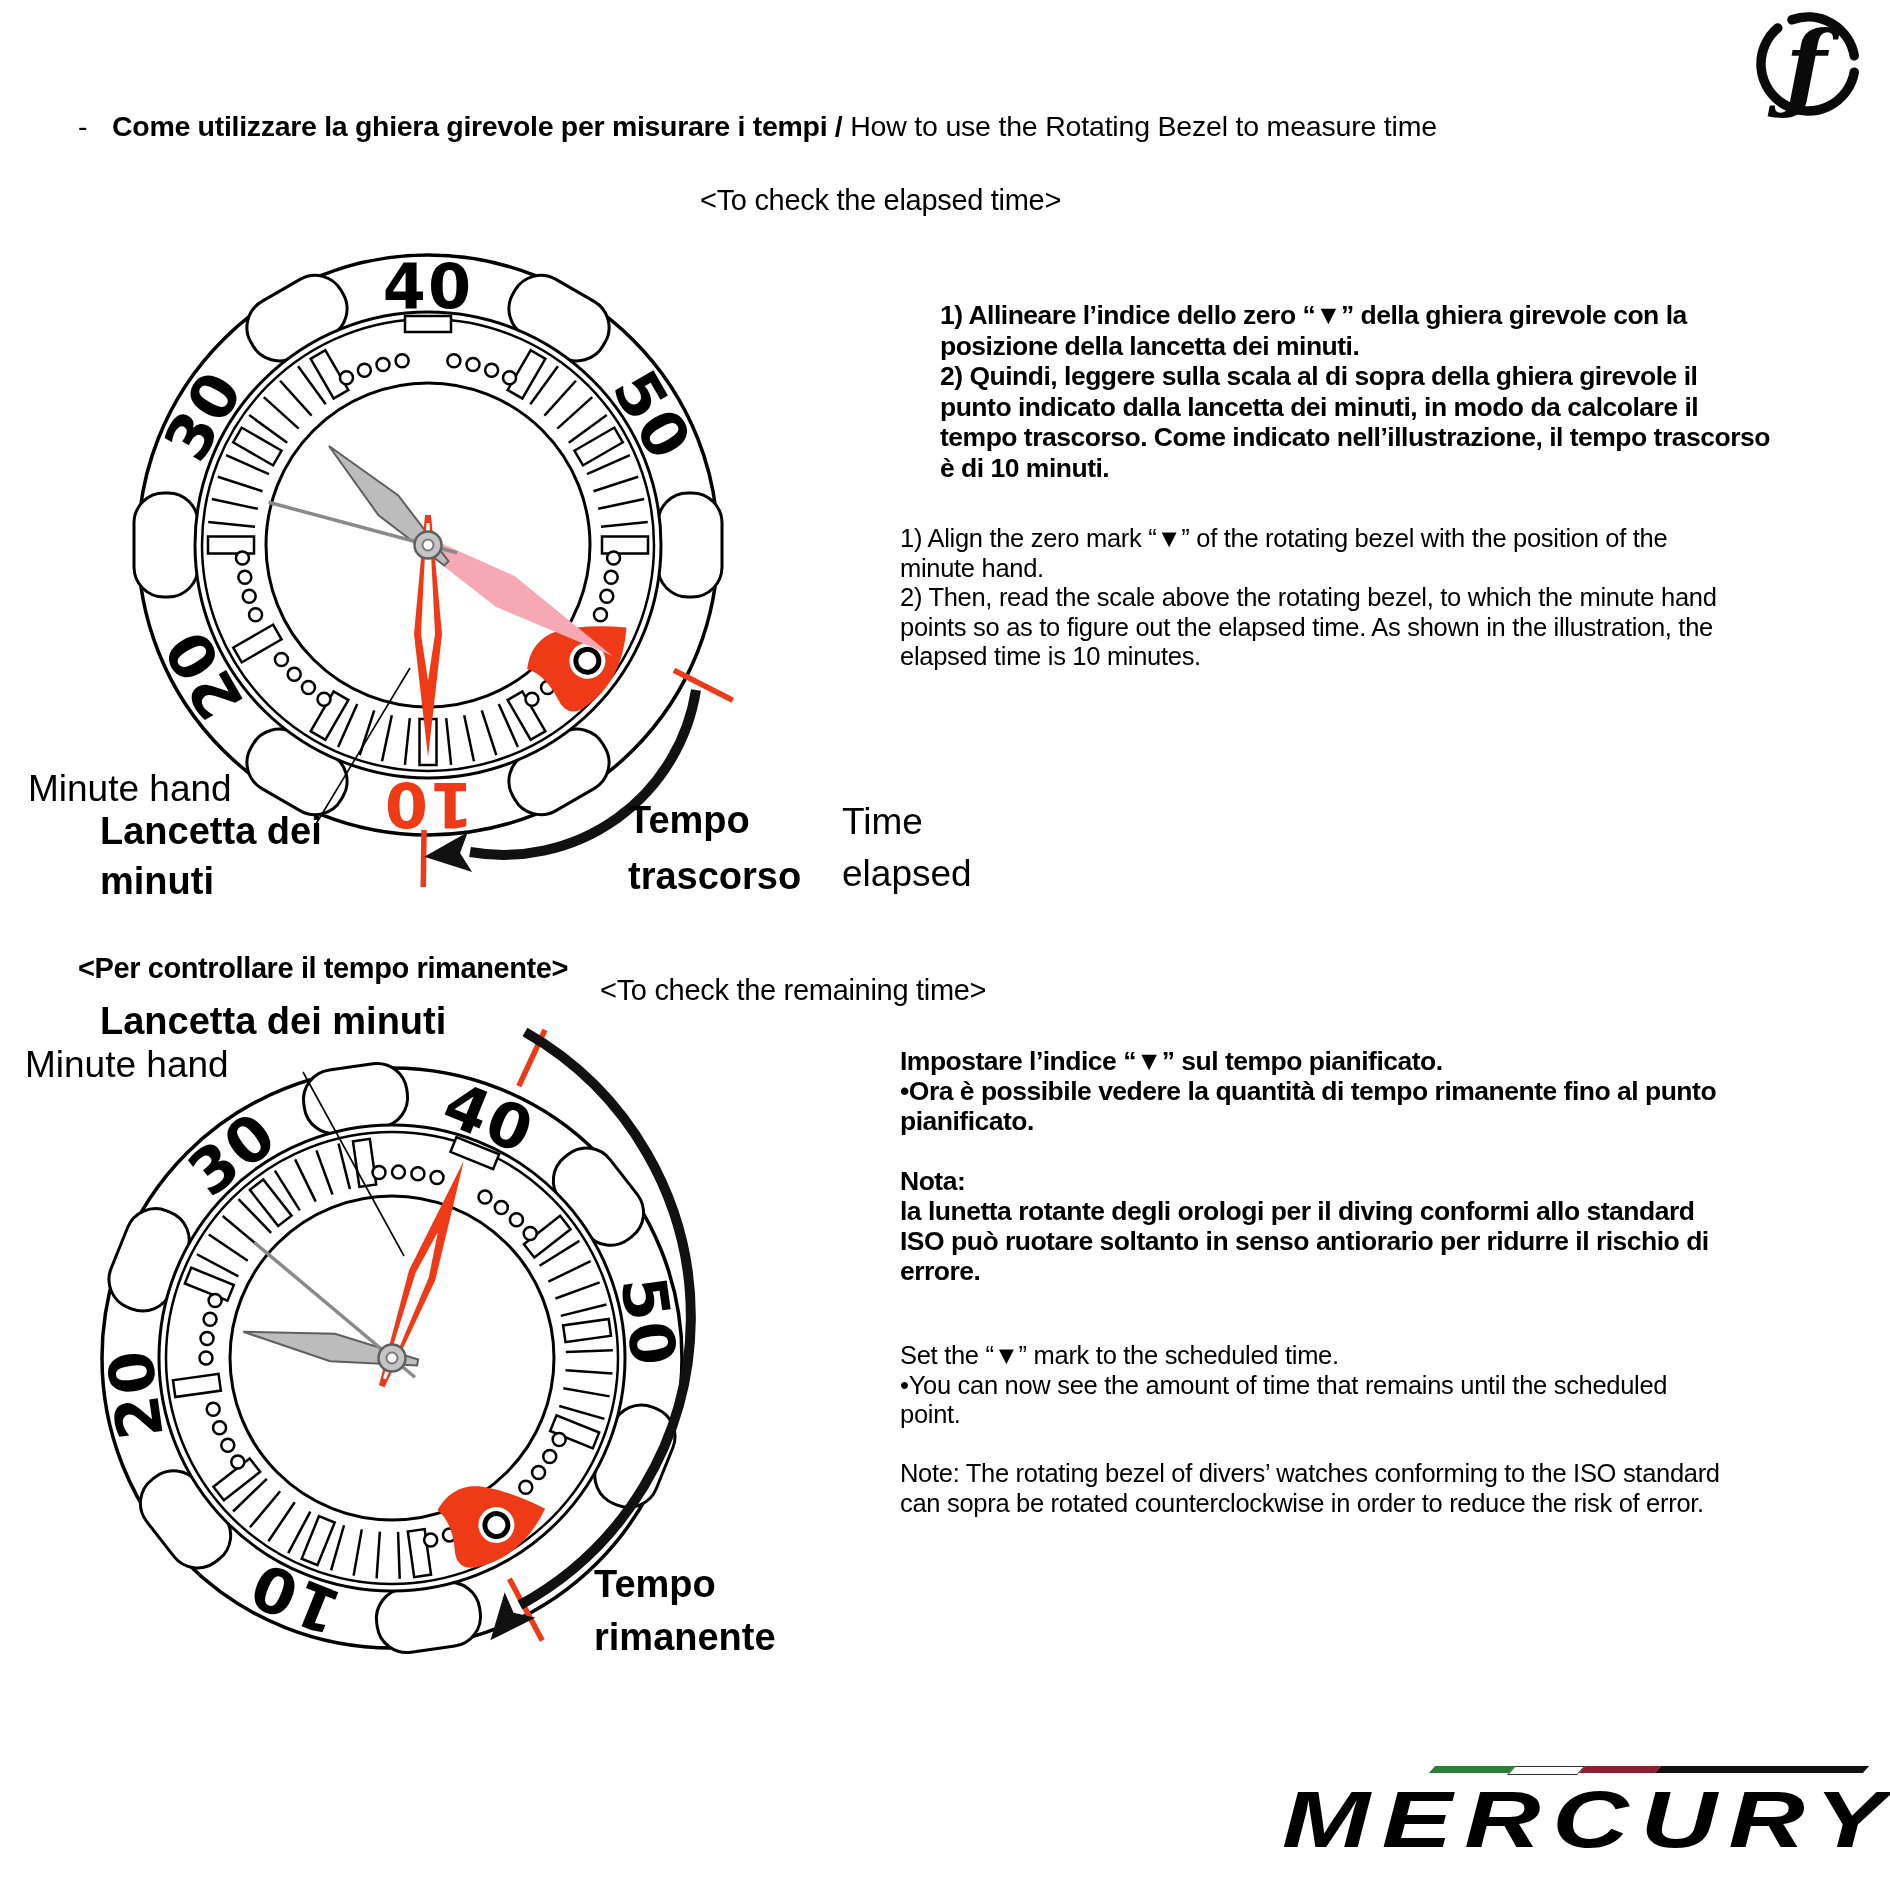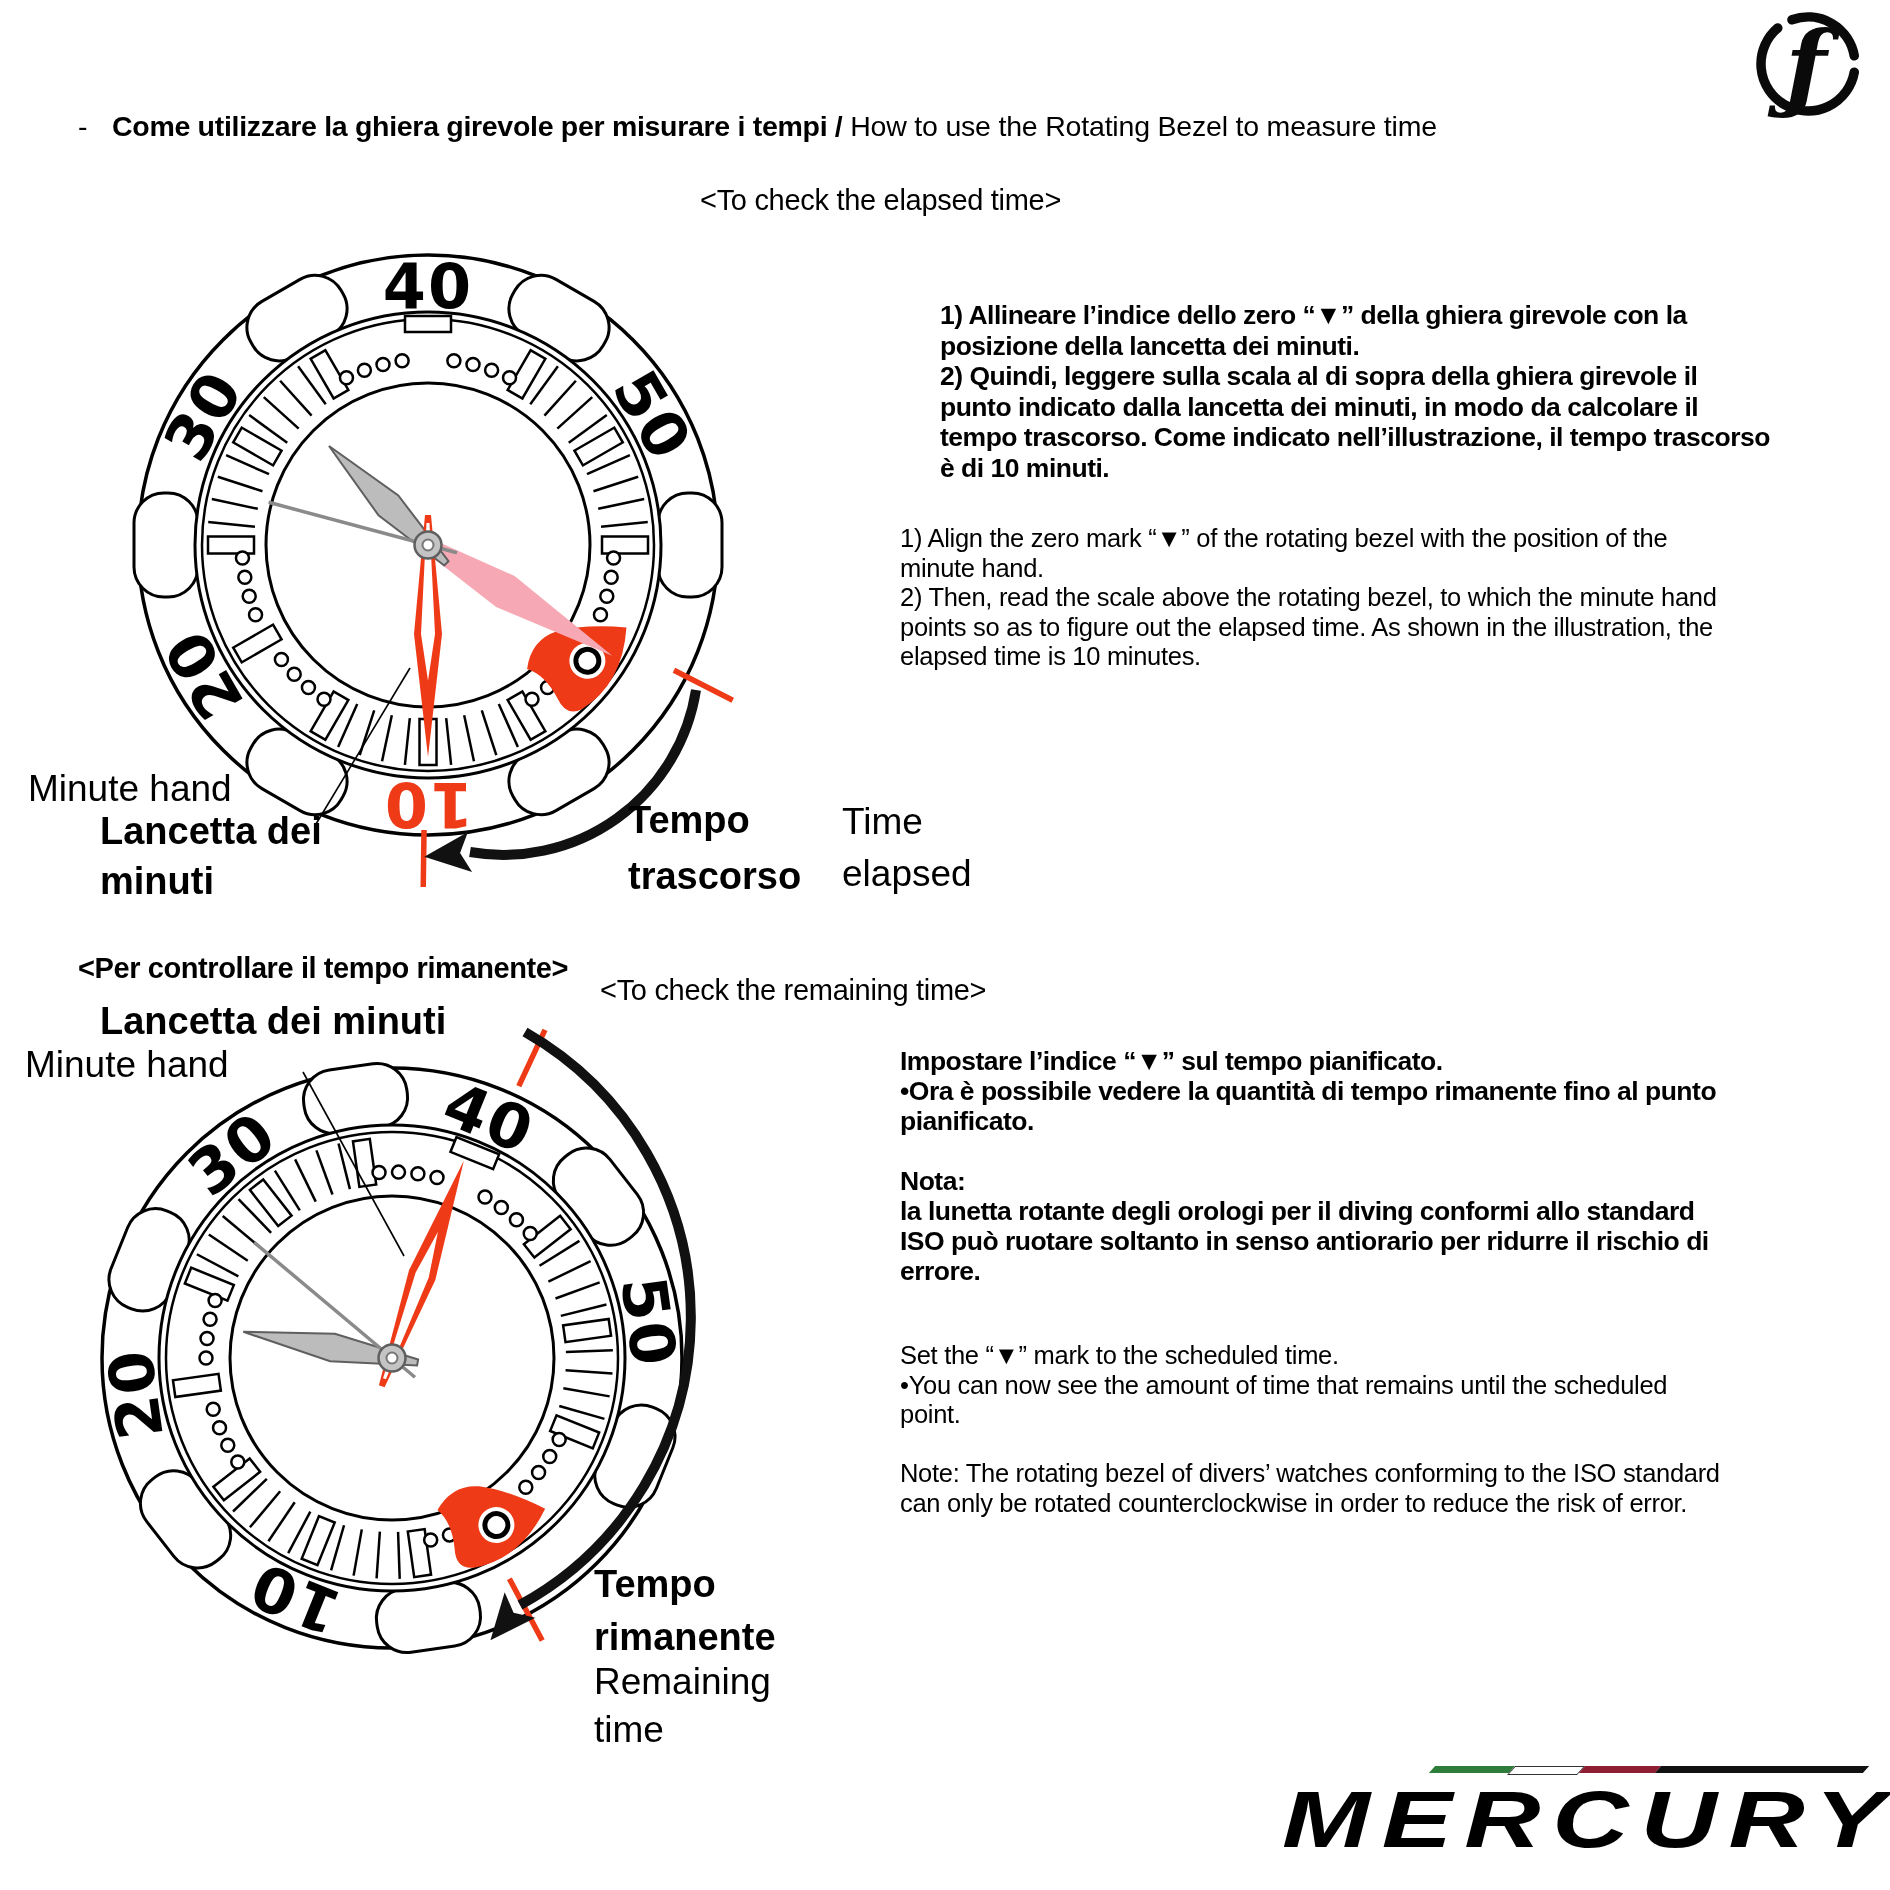--- a/index.html
+++ b/index.html
@@ -268,28 +268,26 @@
 
 Nota:
 la lunetta rotante degli orologi per il diving conformi allo standard
 ISO può ruotare soltanto in senso antiorario per ridurre il rischio di
 errore.</div>
   <div id="en2" class="abs enblock">Set the “▼” mark to the scheduled time.
 •You can now see the amount of time that remains until the scheduled
 point.
 
 Note: The rotating bezel of divers’ watches conforming to the ISO standard
-can only be rotated counterclockwise in order to reduce the risk of error.</div>
+can sopra be rotated counterclockwise in order to reduce the risk of error.</div>
 
   <div id="w2-minutehand-it" class="abs">Lancetta dei minuti</div>
   <div id="w2-minutehand-en" class="abs">Minute hand</div>
   <div id="w2-remaining-it" class="abs">Tempo
 rimanente</div>
-  <div id="w2-remaining-en" class="abs">Remaining
-time</div>
 
   <div id="flag-stripe">
     <div class="seg" style="width: 80px; background: rgb(46, 125, 58);"></div>
     <div class="seg" style="width:68px;background:#fff;border:1px solid #333;"></div>
     <div class="seg" style="width: 76px; background: rgb(142, 31, 51);"></div>
     <div class="seg" style="width: 208px; background: rgb(17, 17, 17);"></div>
   </div>
   <div id="brand" class="abs">MERCURY</div>
 
 </div>

